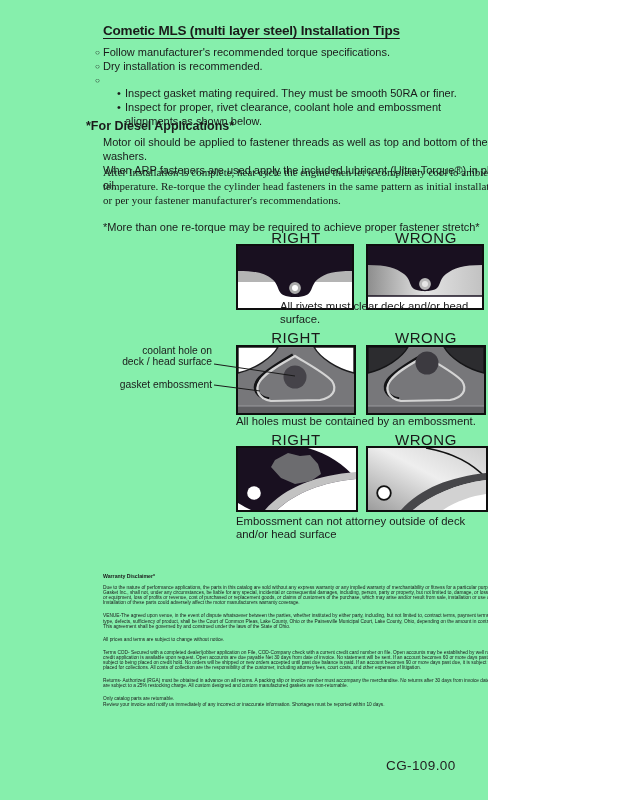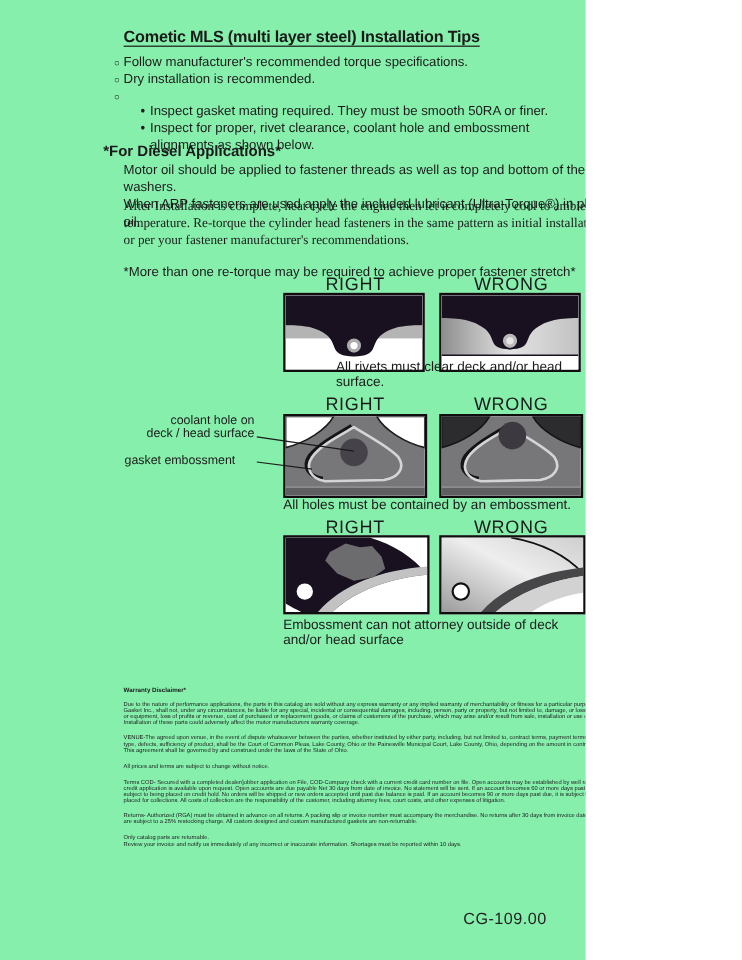--- a/index.html
+++ b/index.html
@@ -101,21 +101,21 @@
       <circle cx="57" cy="38" r="3" fill="#e6e6e6"></circle>
     </svg>
   </div>
   <div class="abs caption" style="left:236px;top:300px;margin-left:44px;">All rivets must clear deck and/or head surface.</div>
 
   <div class="abs rw-label" style="left:236px;top:329px;">RIGHT</div>
   <div class="abs rw-label" style="left:366px;top:329px;">WRONG</div>
 
   <div class="abs side-label" style="left:100px;top:346px;white-space:pre-line;">coolant hole on
 deck / head surface</div>
-  <div class="abs side-label" style="left:84px;top:380px;">gasket embossment</div>
+  <div class="abs side-label" style="left:100px;top:380px;">gasket embossment</div>
 
   <div class="abs dbox" style="left:236px;top:345px;">
     <svg width="116" height="66" viewBox="0 0 116 66">
       <rect width="116" height="66" fill="#77777a"></rect>
       <rect y="59" width="116" height="7" fill="#5f5f62"></rect>
       <line x1="0" y1="59" x2="116" y2="59" stroke="#9a9a9d" stroke-width="1"></line>
       <path d="M0,0 H40 C34,11 17,22 0,26 Z" fill="#ffffff" stroke="#1c1c1e" stroke-width="1.4"></path>
       <path d="M116,0 H76 C82,11 99,22 116,26 Z" fill="#ffffff" stroke="#1c1c1e" stroke-width="1.4"></path>
       <path d="M55,8 C43,15 27,24 20,33 C14,42 19,50 31,52" fill="none" stroke="#141416" stroke-width="3.4"></path>
       <path d="M57,9 C70,17 87,26 94,34 C100,43 94,51 82,53 L33,54 C21,52 16,43 22,34 C29,24 45,16 57,9 Z" fill="none" stroke="#d4d4d4" stroke-width="2.2"></path>

